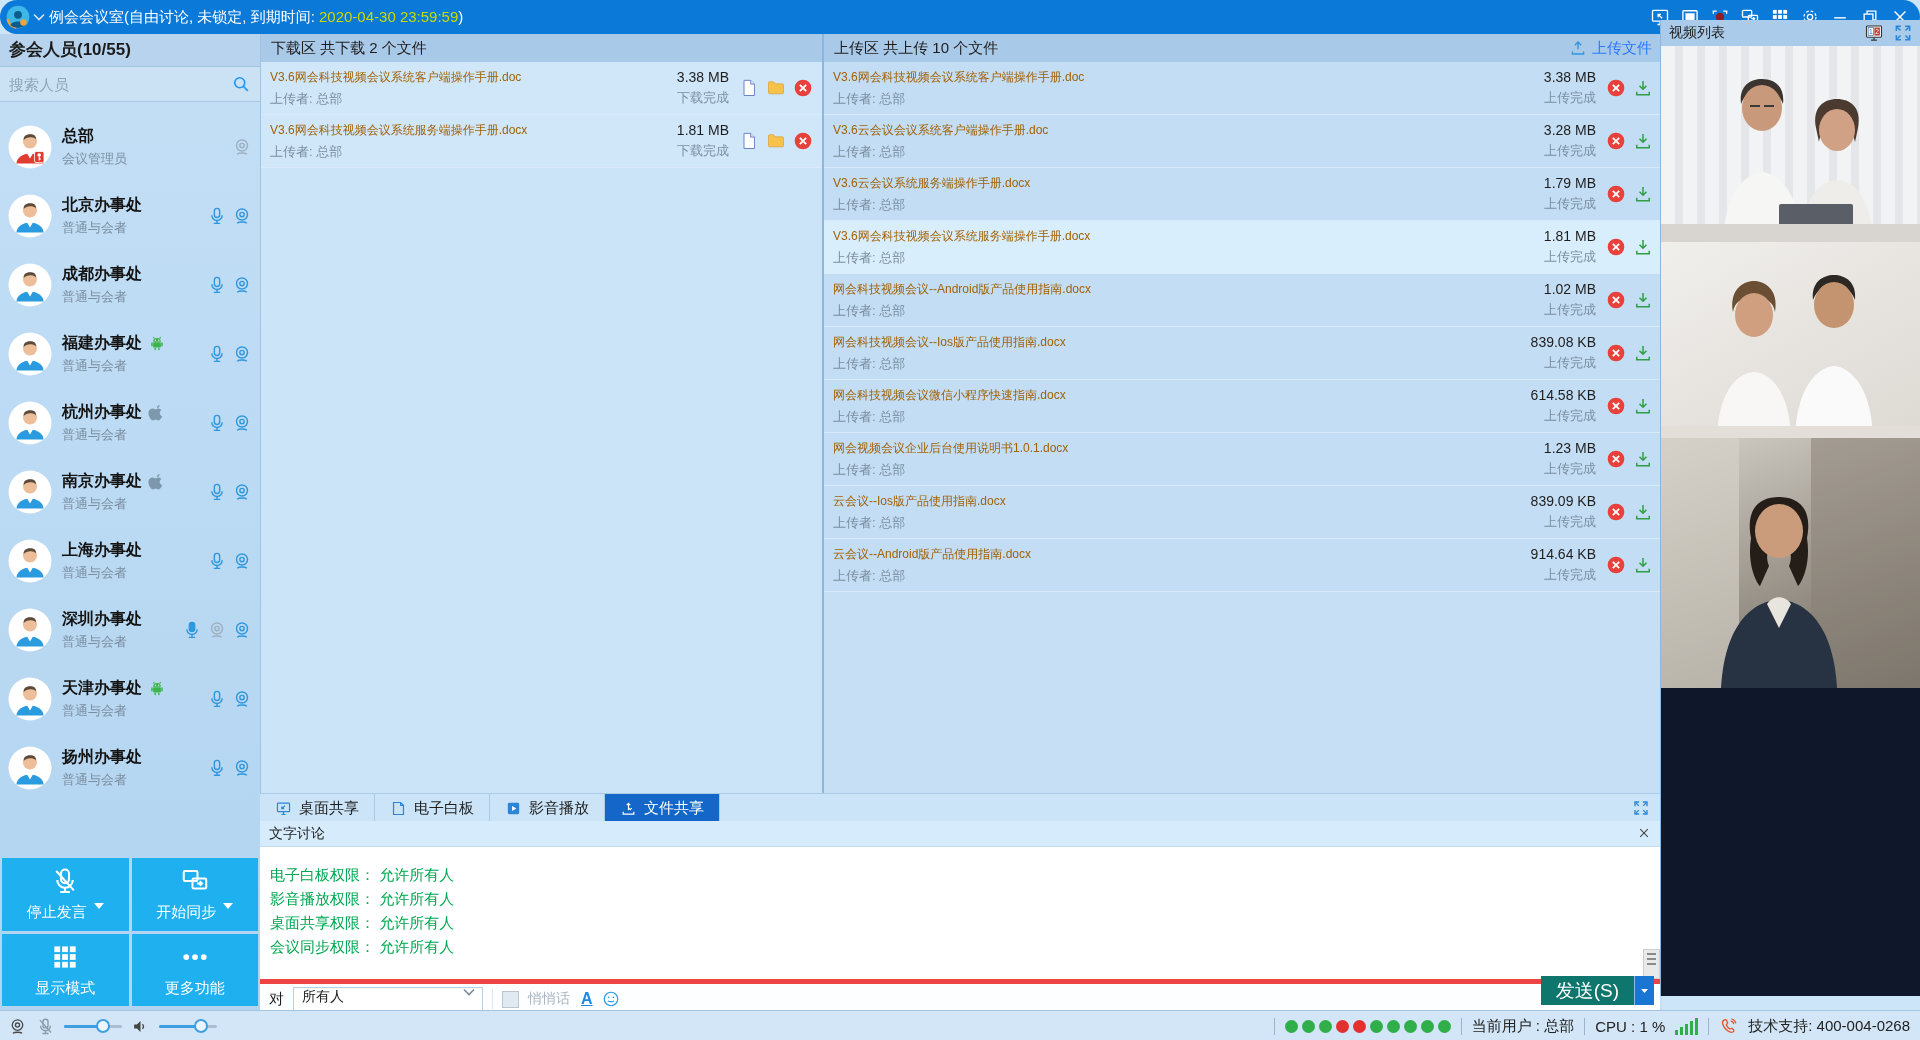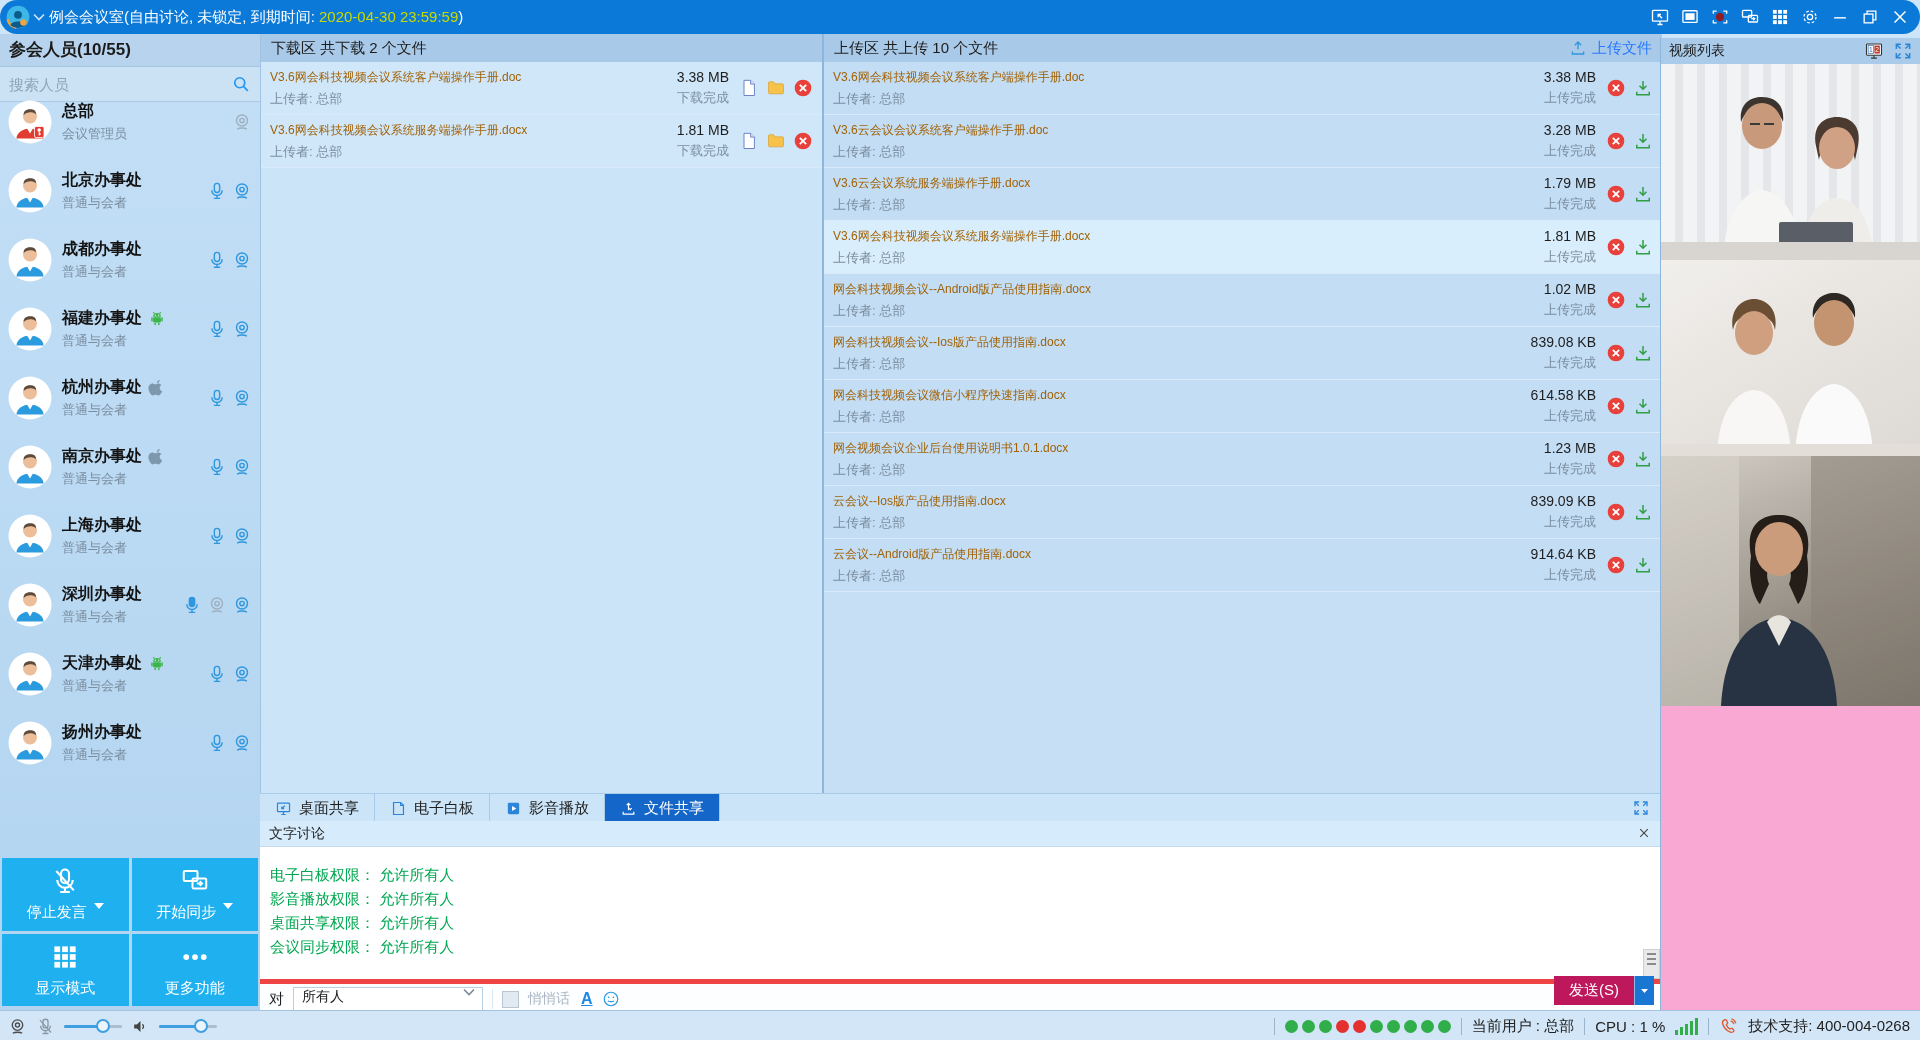--- a/index.html
+++ b/index.html
@@ -20,21 +20,21 @@
   
   .sidebar{position:absolute;left:0;top:34px;width:260px;height:976px;
            background:linear-gradient(180deg,#c3dff6,#b2d4f0);}
   .p-header{height:32px;background:#b7d3ed;border-bottom:1px solid #a2c5e3;
             font-size:17px;font-weight:bold;color:#1b1b1b;line-height:32px;padding-left:9px}
   .p-search{height:34px;background:#cbe2f5;border-bottom:1px solid #a9c9e4;display:flex;align-items:center}
   .p-search input{flex:1;border:none;background:transparent;outline:none;font-size:15px;color:#333;
             padding-left:9px;font-family:inherit}
   .p-search input::placeholder{color:#8fa5b7}
   .s-icon{width:20px;height:20px;margin-right:9px;cursor:pointer}
-  .p-list{position:absolute;left:0;right:0;top:49px;height:756px;overflow:hidden;padding-top:4px}
+  .p-list{position:absolute;left:0;right:0;top:74px;height:756px;overflow:hidden;padding-top:4px}
   .p-row{height:69px;display:flex;align-items:center;padding:0 8px}
   .avatar{width:44px;height:44px;flex:none}
   .p-info{margin-left:10px;flex:1;min-width:0}
   .p-name{font-size:16px;font-weight:bold;color:#141414;display:flex;align-items:center;gap:6px;white-space:nowrap}
   .p-name .plat{width:18px;height:18px}
   .p-role{font-size:13px;color:#7b8ea0;margin-top:3px}
   .p-icons{display:flex;align-items:center;gap:5px;flex:none}
   .p-ic{width:20px;height:20px}
   .side-buttons{position:absolute;left:2px;right:2px;top:824px;height:148px;
             display:grid;grid-template-columns:1fr 1fr;grid-template-rows:1fr 1fr;gap:3px}
@@ -92,28 +92,28 @@
   .to-dd{width:180px;height:23px;background:#fff;border:1px solid #b9cfe2;display:flex;align-items:flex-start;
          font-size:14px;color:#222;padding-left:8px;cursor:pointer}
   .to-dd .ddch{margin-left:auto;margin-right:7px;width:12px;height:7px}
   .vline{width:1px;height:20px;background:#dde7f0}
   .cb{width:15px;height:15px;background:#e2eaf1;border:1px solid #b9c6d2;flex:none;cursor:pointer}
   .cb-label{font-size:14px;color:#aab8c4}
   .font-btn{color:#1e88e5;font-size:16px;font-weight:bold;text-decoration:underline;cursor:pointer;margin-left:2px}
   .smiley{width:18px;height:18px;cursor:pointer}
   .chat-input{height:32px;cursor:text}
   .send-group{position:absolute;right:6px;bottom:5px;display:flex}
-  .send-btn{height:29px;background:#be185d;border:none;color:#fff;font-size:15px;padding:0 15px;cursor:pointer;
+  .send-btn{height:29px;background:#0f766e;border:none;color:#fff;font-size:19px;padding:0 15px;cursor:pointer;
             font-family:inherit}
   .send-dd{width:20px;height:29px;background:#1976d2;border:none;border-left:1px solid rgba(255,255,255,.5);
            display:flex;align-items:center;justify-content:center;cursor:pointer}
   .send-dd svg{width:9px;height:6px}
 
   
-  .video-panel{position:absolute;left:1660px;top:38px;width:260px;height:976px;background:#f9a8d4;
+  .video-panel{position:absolute;left:1660px;top:20px;width:260px;height:976px;background:#0f172a;
                border-left:1px solid #8db6dc}
   .vp-header{height:26px;background:#aacbe9;display:flex;align-items:center;font-size:14px;color:#1d1d1d;
              padding:0 8px}
   .vp-icons{margin-left:auto;display:flex;align-items:center;gap:9px}
   .vp-ic{width:20px;height:20px;cursor:pointer}
   .vthumb{width:260px;overflow:hidden;cursor:pointer}
   .v1{height:196px;background:repeating-linear-gradient(90deg,#f2f3f5 0 14px,#e4e6e9 14px 22px)}
   .v2{height:196px;background:linear-gradient(150deg,#f1efec,#ddd9d3)}
   .v3{height:250px;background:linear-gradient(160deg,#d3cec6,#8b857b 70%,#6e6960)}
 

